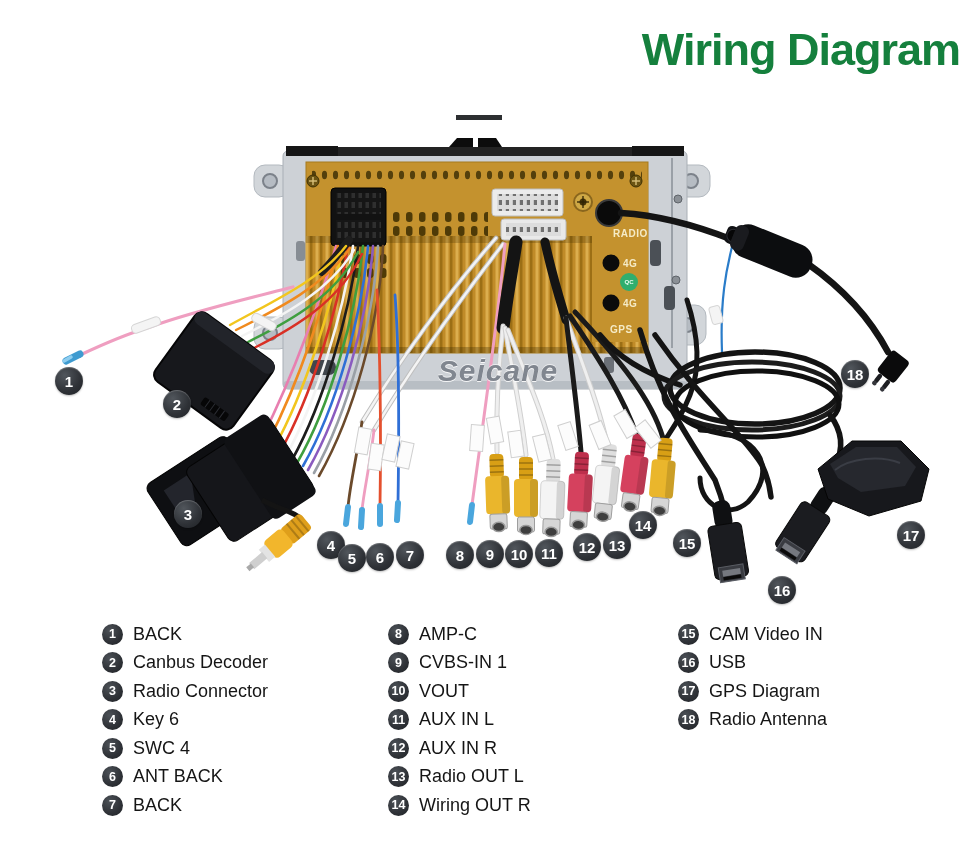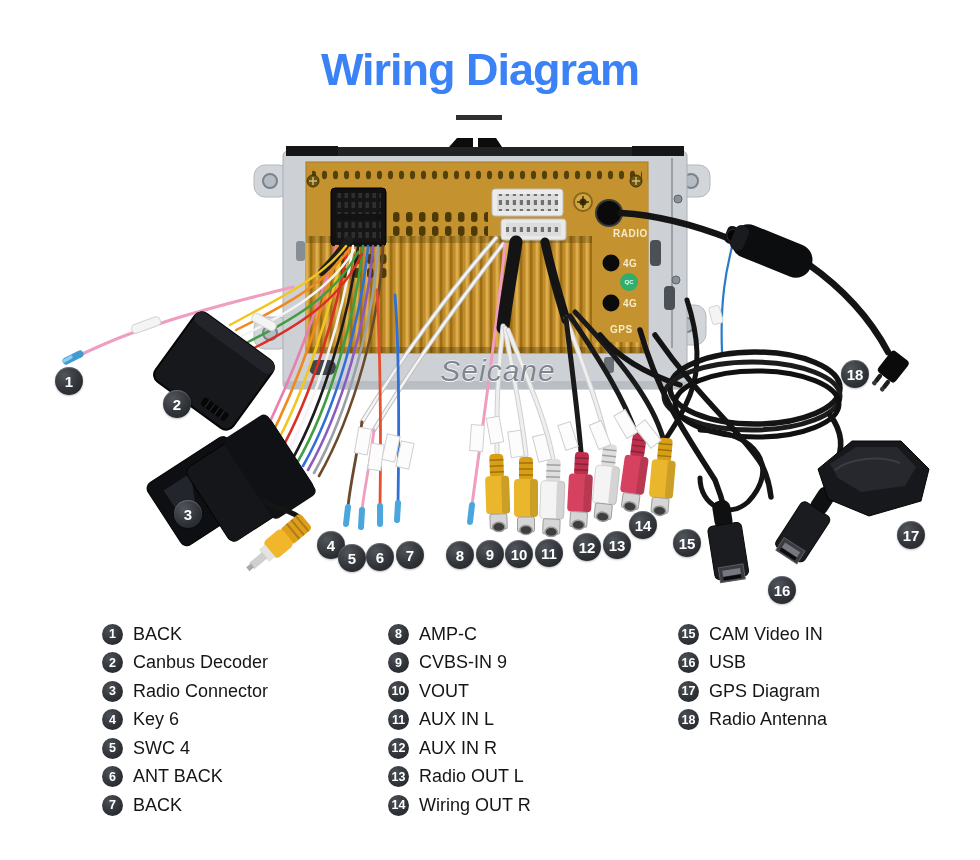--- a/index.html
+++ b/index.html
@@ -4,26 +4,26 @@
 <style>
   :root{
     --accent-gold:#c4922e;
     --chassis-silver:#cdd1d6;
     --callout-bg:#2e3136;
     --qc-green:#2fae6e;
   }
   html,body{margin:0;padding:0;background:#fff;}
   .page{position:relative;width:980px;height:860px;background:#fff;overflow:hidden;
         font-family:"Liberation Sans", sans-serif;}
-  .title{position:absolute;left:0;top:44px;width:960px;text-align:center;
-         font-size:45px;font-weight:bold;letter-spacing:-1px;color:#3b82f6;}
+  .title{position:absolute;left:0;top:24px;width:960px;text-align:right;
+         font-size:45px;font-weight:bold;letter-spacing:-1px;color:#15803d;}
   .title-underline{position:absolute;left:456px;top:115px;width:46px;height:5px;background:#2d2f31;}
   .scene-svg{position:absolute;left:0;top:0;}
   .watermark{position:absolute;left:418px;top:354px;width:160px;text-align:center;
-             font-size:30px;font-weight:normal;font-style:italic;color:#80868f;letter-spacing:1px;
+             font-size:30px;font-weight:bold;font-style:italic;color:#80868f;letter-spacing:1px;
              text-shadow:0 1px 0 rgba(255,255,255,.85), 0 -1px 0 rgba(255,255,255,.6);}
   .unit-label{font-family:"Liberation Sans",sans-serif;font-size:10px;font-weight:bold;
               fill:#f8f0cf;opacity:.95;letter-spacing:.5px;}
   .qc-label{font-family:"Liberation Sans",sans-serif;font-size:6px;font-weight:bold;fill:#eafff3;}
   .callout{position:absolute;width:28px;height:28px;border-radius:50%;
            background:radial-gradient(circle at 35% 30%, #51565c 0%, var(--callout-bg) 60%, #1f2226 100%);
            color:#fff;font-size:15px;font-weight:bold;display:flex;align-items:center;justify-content:center;
            transform:translate(-50%,-50%);box-shadow:inset 0 1px 1px rgba(255,255,255,.22), 0 1px 2px rgba(0,0,0,.25);}
   .legend{position:absolute;left:0;top:623px;width:980px;}
   .legend-col{position:absolute;top:0;}
@@ -453,21 +453,21 @@
           <span class="legend-label">BACK</span>
         </div>
       </div>
       <div class="legend-col legend-col-2">
         <div class="legend-item">
           <span class="badge">8</span>
           <span class="legend-label">AMP-C</span>
         </div>
         <div class="legend-item">
           <span class="badge">9</span>
-          <span class="legend-label">CVBS-IN 9</span>
+          <span class="legend-label">CVBS-IN 1</span>
         </div>
         <div class="legend-item">
           <span class="badge">10</span>
           <span class="legend-label">VOUT</span>
         </div>
         <div class="legend-item">
           <span class="badge">11</span>
           <span class="legend-label">AUX IN L</span>
         </div>
         <div class="legend-item">

